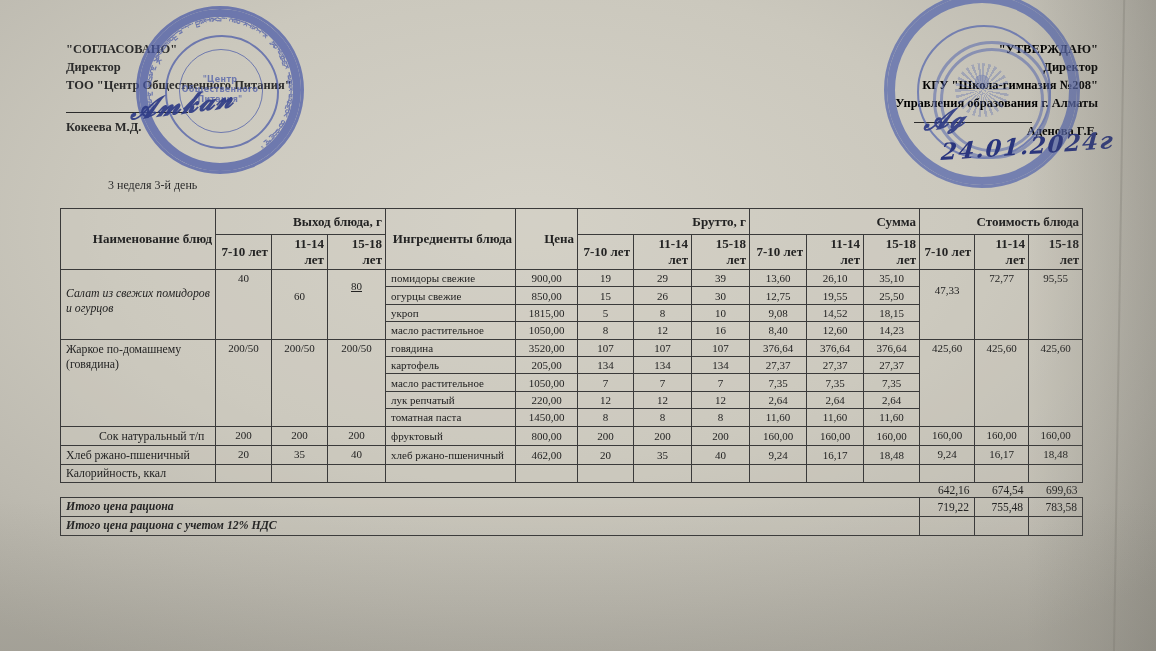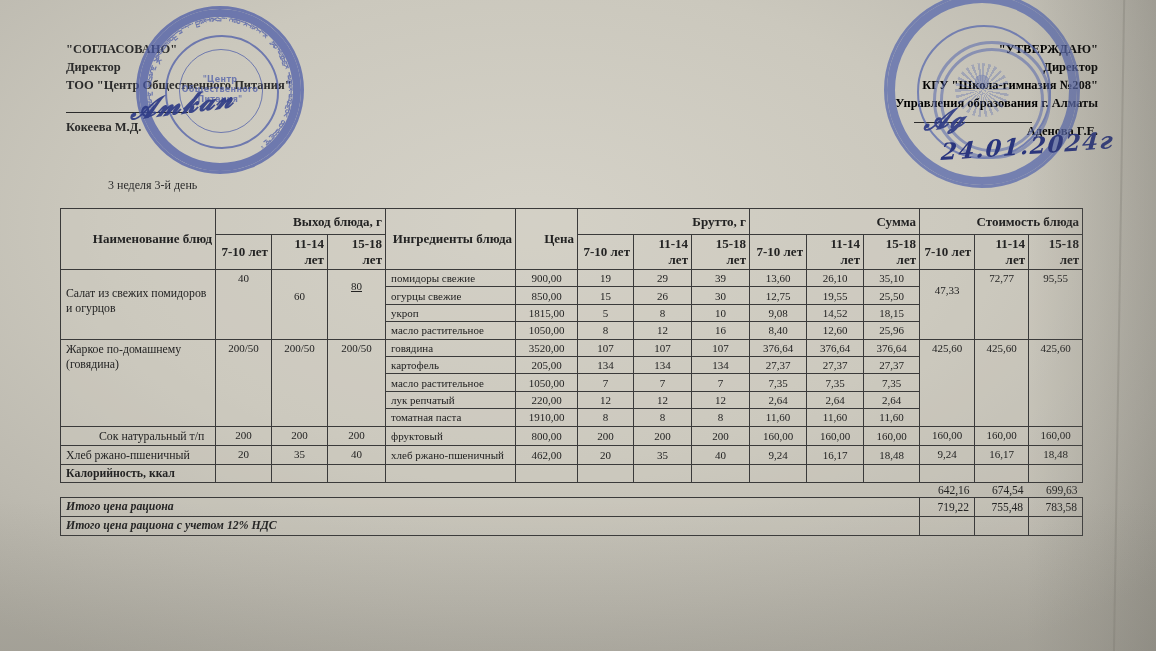--- a/index.html
+++ b/index.html
@@ -334,21 +334,21 @@
           <th>7-10 лет</th>
           <th>11-14 лет</th>
           <th>15-18 лет</th>
           <th>7-10 лет</th>
           <th>11-14 лет</th>
           <th>15-18 лет</th>
         </tr>
       </thead>
       <tbody id="tbody">
           <tr class="drow">
-            <td class="l dish" rowspan="4" style="vertical-align: top; padding-top: 16px;">Салат из свежих помидоров и огурцов</td>
+            <td class="l dish" rowspan="4" style="vertical-align: top; padding-top: 16px; font-style: italic;">Салат из свежих помидоров и огурцов</td>
             <td class="c" rowspan="4" style="vertical-align: top; padding-top: 2px;">40</td>
             <td class="c" rowspan="4" style="vertical-align: top; padding-top: 20px;">60</td>
             <td class="c" rowspan="4" style="vertical-align: top; padding-top: 10px; text-decoration: underline;">80</td>
             <td class="l">помидоры свежие</td>
             <td class="c">900,00</td>
             <td class="c">19</td>
             <td class="c">29</td>
             <td class="c">39</td>
             <td class="c">13,60</td>
             <td class="c">26,10</td>
@@ -378,21 +378,21 @@
             <td class="c">18,15</td>
           </tr>
           <tr class="drow">
             <td class="l">масло растительное</td>
             <td class="c">1050,00</td>
             <td class="c">8</td>
             <td class="c">12</td>
             <td class="c">16</td>
             <td class="c">8,40</td>
             <td class="c">12,60</td>
-            <td class="c">25,96</td>
+            <td class="c">14,23</td>
           </tr>
           <tr class="drow">
             <td class="l dish" rowspan="5" style="vertical-align: top; padding-top: 2px;">Жаркое по-домашнему (говядина)</td>
             <td class="c" rowspan="5" style="vertical-align: top; padding-top: 2px;">200/50</td>
             <td class="c" rowspan="5" style="vertical-align: top; padding-top: 2px;">200/50</td>
             <td class="c" rowspan="5" style="vertical-align: top; padding-top: 2px;">200/50</td>
             <td class="l">говядина</td>
             <td class="c">3520,00</td>
             <td class="c">107</td>
             <td class="c">107</td>
@@ -429,21 +429,21 @@
             <td class="c">220,00</td>
             <td class="c">12</td>
             <td class="c">12</td>
             <td class="c">12</td>
             <td class="c">2,64</td>
             <td class="c">2,64</td>
             <td class="c">2,64</td>
           </tr>
           <tr class="drow">
             <td class="l">томатная паста</td>
-            <td class="c">1910,00</td>
+            <td class="c">1450,00</td>
             <td class="c">8</td>
             <td class="c">8</td>
             <td class="c">8</td>
             <td class="c">11,60</td>
             <td class="c">11,60</td>
             <td class="c">11,60</td>
           </tr>
           <tr class="drow">
             <td class="l dish" style="vertical-align: top; padding-top: 2px; padding-left: 38px;">Сок натуральный т/п</td>
             <td class="c" style="vertical-align: top; padding-top: 2px;">200</td>
@@ -472,21 +472,21 @@
             <td class="c">35</td>
             <td class="c">40</td>
             <td class="c">9,24</td>
             <td class="c">16,17</td>
             <td class="c">18,48</td>
             <td class="c" style="vertical-align: top; padding-top: 2px;">9,24</td>
             <td class="c" style="vertical-align: top; padding-top: 2px;">16,17</td>
             <td class="c" style="vertical-align: top; padding-top: 2px;">18,48</td>
           </tr>
           <tr class="drow">
-            <td class="l" style="font-weight: bold; font-size: 11.8px;">Калорийность, ккал</td>
+            <td class="l" style="font-weight: normal; font-size: 11.8px;">Калорийность, ккал</td>
             <td class="c"></td>
             <td class="c"></td>
             <td class="c"></td>
             <td class="l"></td>
             <td class="c"></td>
             <td class="c"></td>
             <td class="c"></td>
             <td class="c"></td>
             <td class="c"></td>
             <td class="c"></td>

